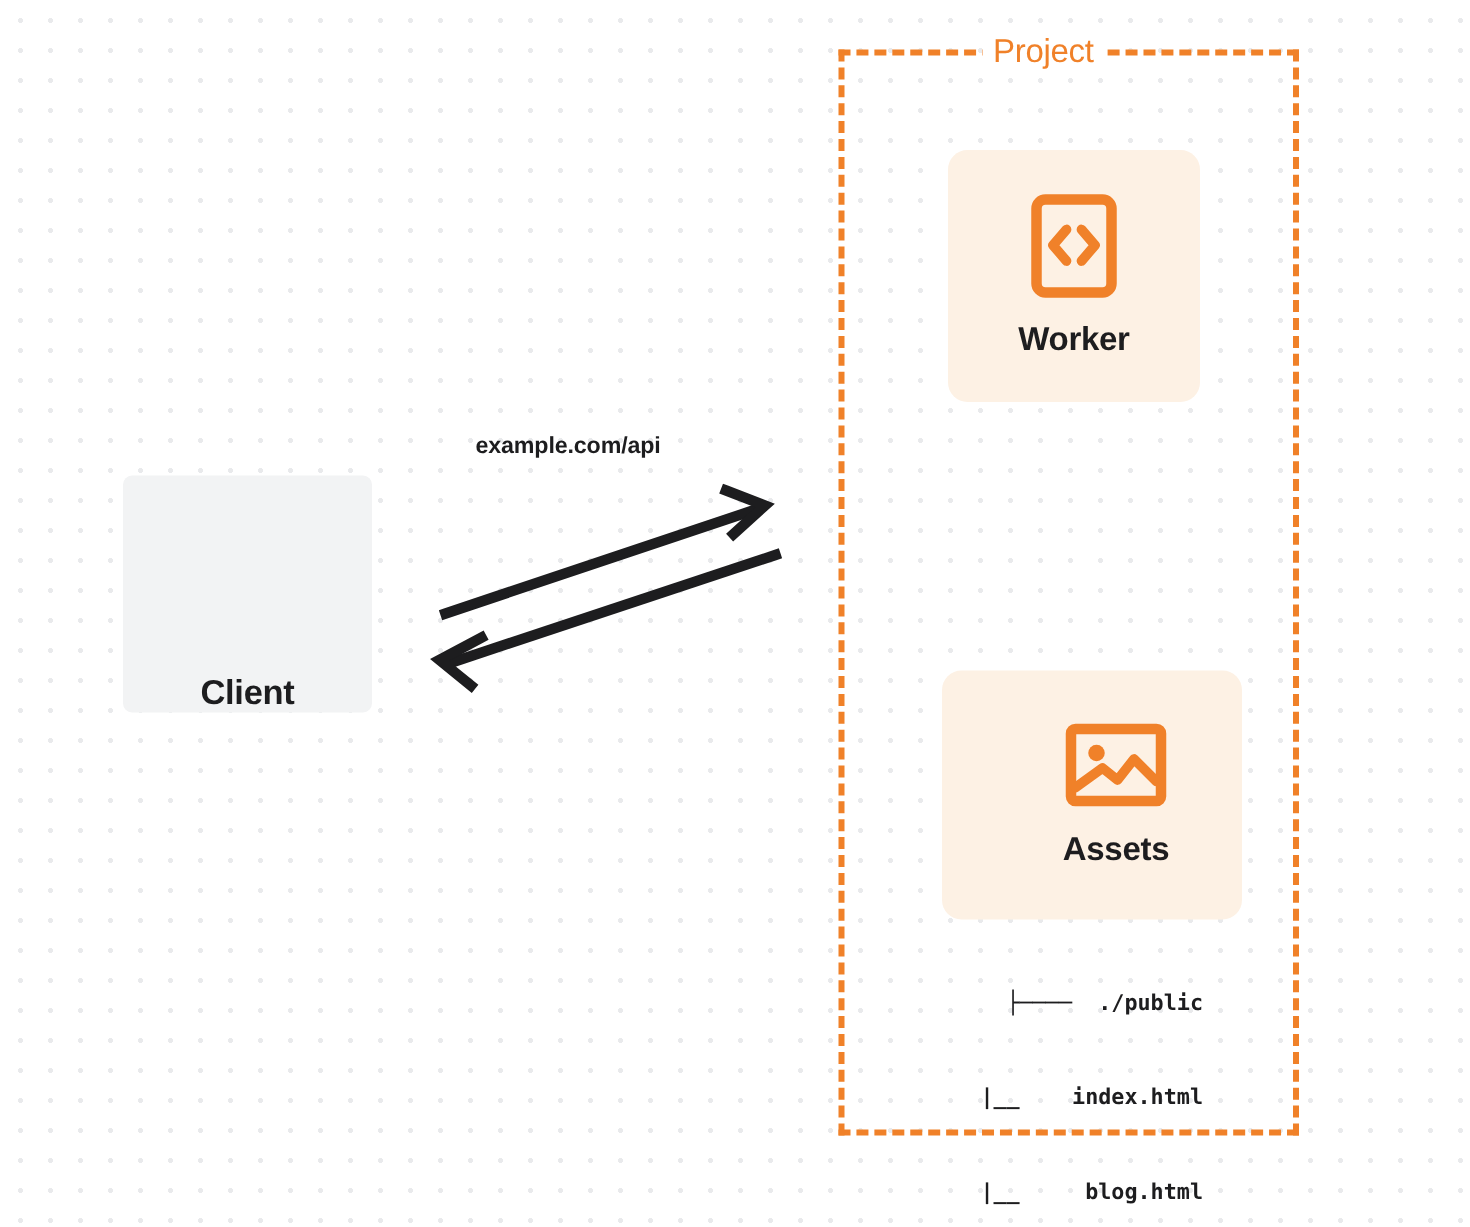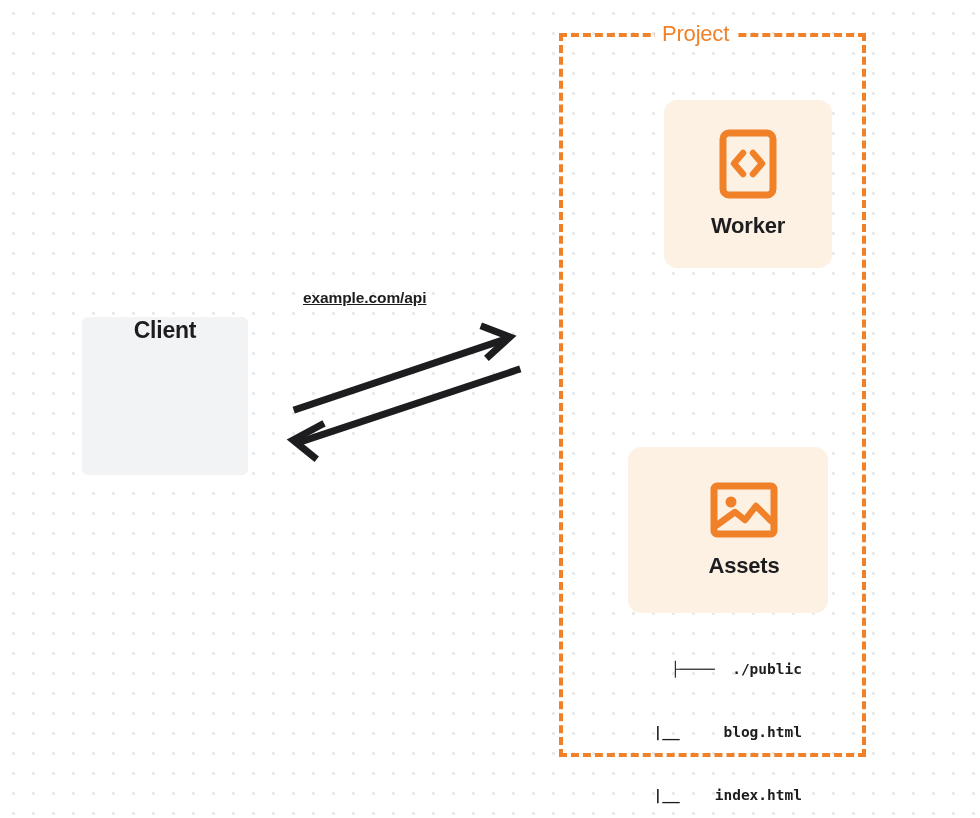--- a/index.html
+++ b/index.html
@@ -27,49 +27,48 @@
   
   .client-node {
     position: absolute;
     left: 82px;
     top: 317px;
     width: 166px;
     height: 158px;
     background: #f2f3f4;
     border-radius: 6px;
     display: flex;
-    align-items: flex-start;
+    align-items: flex-end;
     justify-content: center;
   }
   .client-label {
     font-size: 23px;
     font-weight: bold;
     color: #1d1d1f;
     letter-spacing: -0.2px;
   }
 
   
   .arrows-layer {
     position: absolute;
     left: 0;
     top: 0;
     width: 980px;
     height: 818px;
     pointer-events: none;
   }
   .edge-label {
     position: absolute;
-    left: 303px;
+    left: 317px;
     top: 289px;
     font-size: 15.5px;
     font-weight: bold;
     color: #1d1d1f;
     letter-spacing: -0.1px;
     white-space: nowrap;
-    text-decoration: underline;
   }
 
   
   .project-box {
     position: absolute;
     left: 559px;
     top: 33px;
     width: 307px;
     height: 724px;
     box-sizing: border-box;
@@ -97,21 +96,20 @@
     display: flex;
     flex-direction: column;
     align-items: center;
     justify-content: center;
   }
   .card-worker {
     left: 632px;
     top: 100px;
     width: 168px;
     height: 168px;
-    margin-left: 32px;
   }
   .card-assets {
     left: 628px;
     top: 447px;
     width: 168px;
     height: 166px;
     padding-left: 32px;
   }
   .card-icon {
     display: block;
@@ -180,18 +178,18 @@
     <svg class="card-icon" width="68" height="58" viewBox="0 0 68 58" xmlns="http://www.w3.org/2000/svg">
       <rect x="4" y="5" width="60" height="48" rx="3" ry="3" fill="none" stroke="#f08129" stroke-width="7"></rect>
       <circle cx="21" cy="21" r="5.5" fill="#f08129"></circle>
       <polyline points="7,44 25,31 35,39 46,25 61,40" fill="none" stroke="#f08129" stroke-width="6.5" stroke-linecap="round" stroke-linejoin="round"></polyline>
     </svg>
     <span class="card-label">Assets</span>
   </div>
 
   <div class="file-tree">
     <span class="file-tree-row">├────  ./public</span>
+    <span class="file-tree-row">    |__    index.html</span>
     <span class="file-tree-row">    |__     blog.html</span>
-    <span class="file-tree-row">    |__    index.html</span>
     
   </div>
 
 </div>
 
 </body></html>

